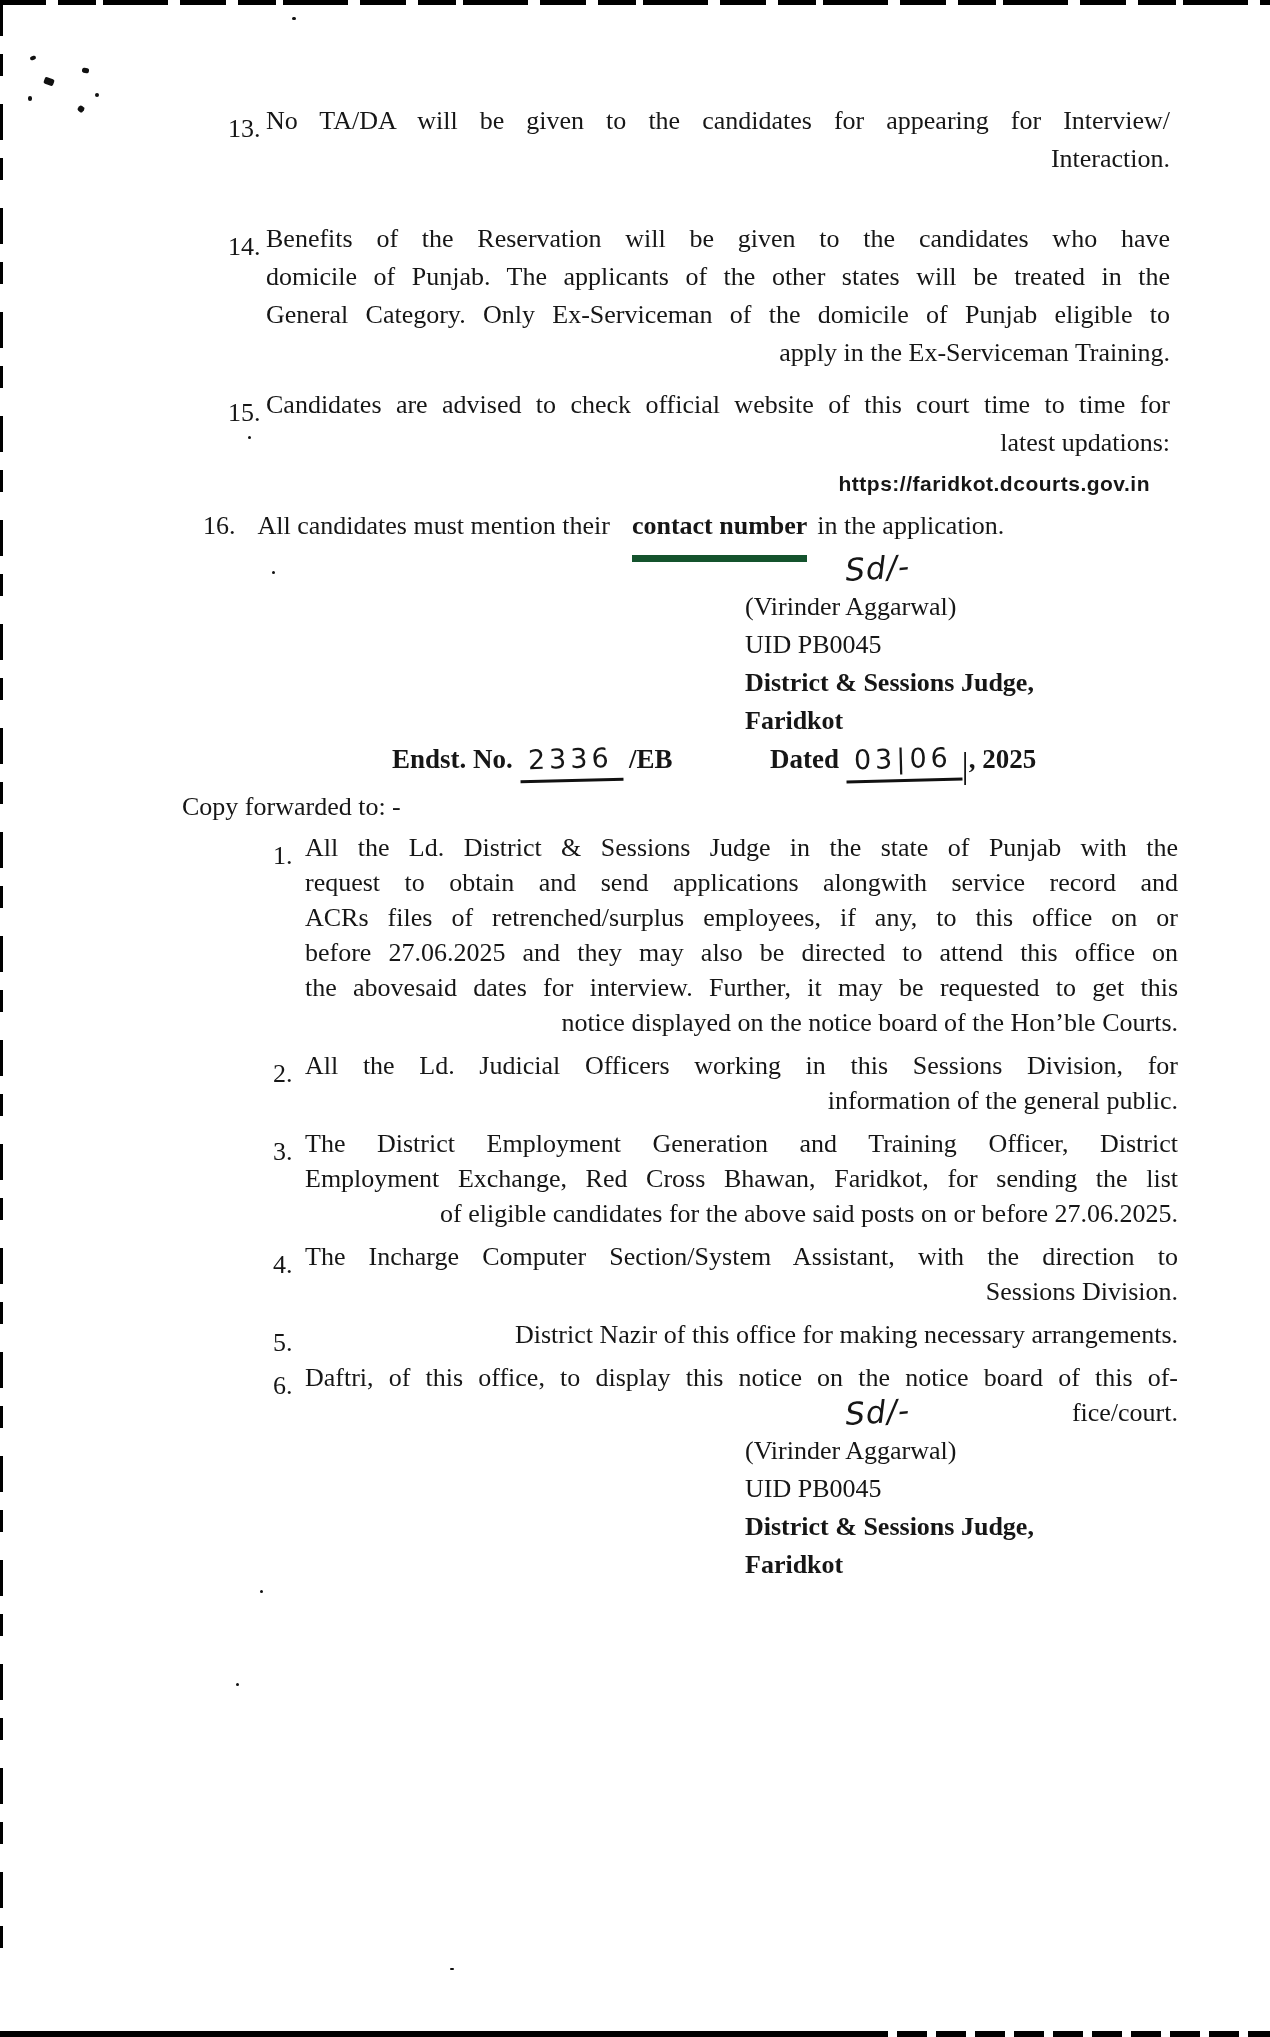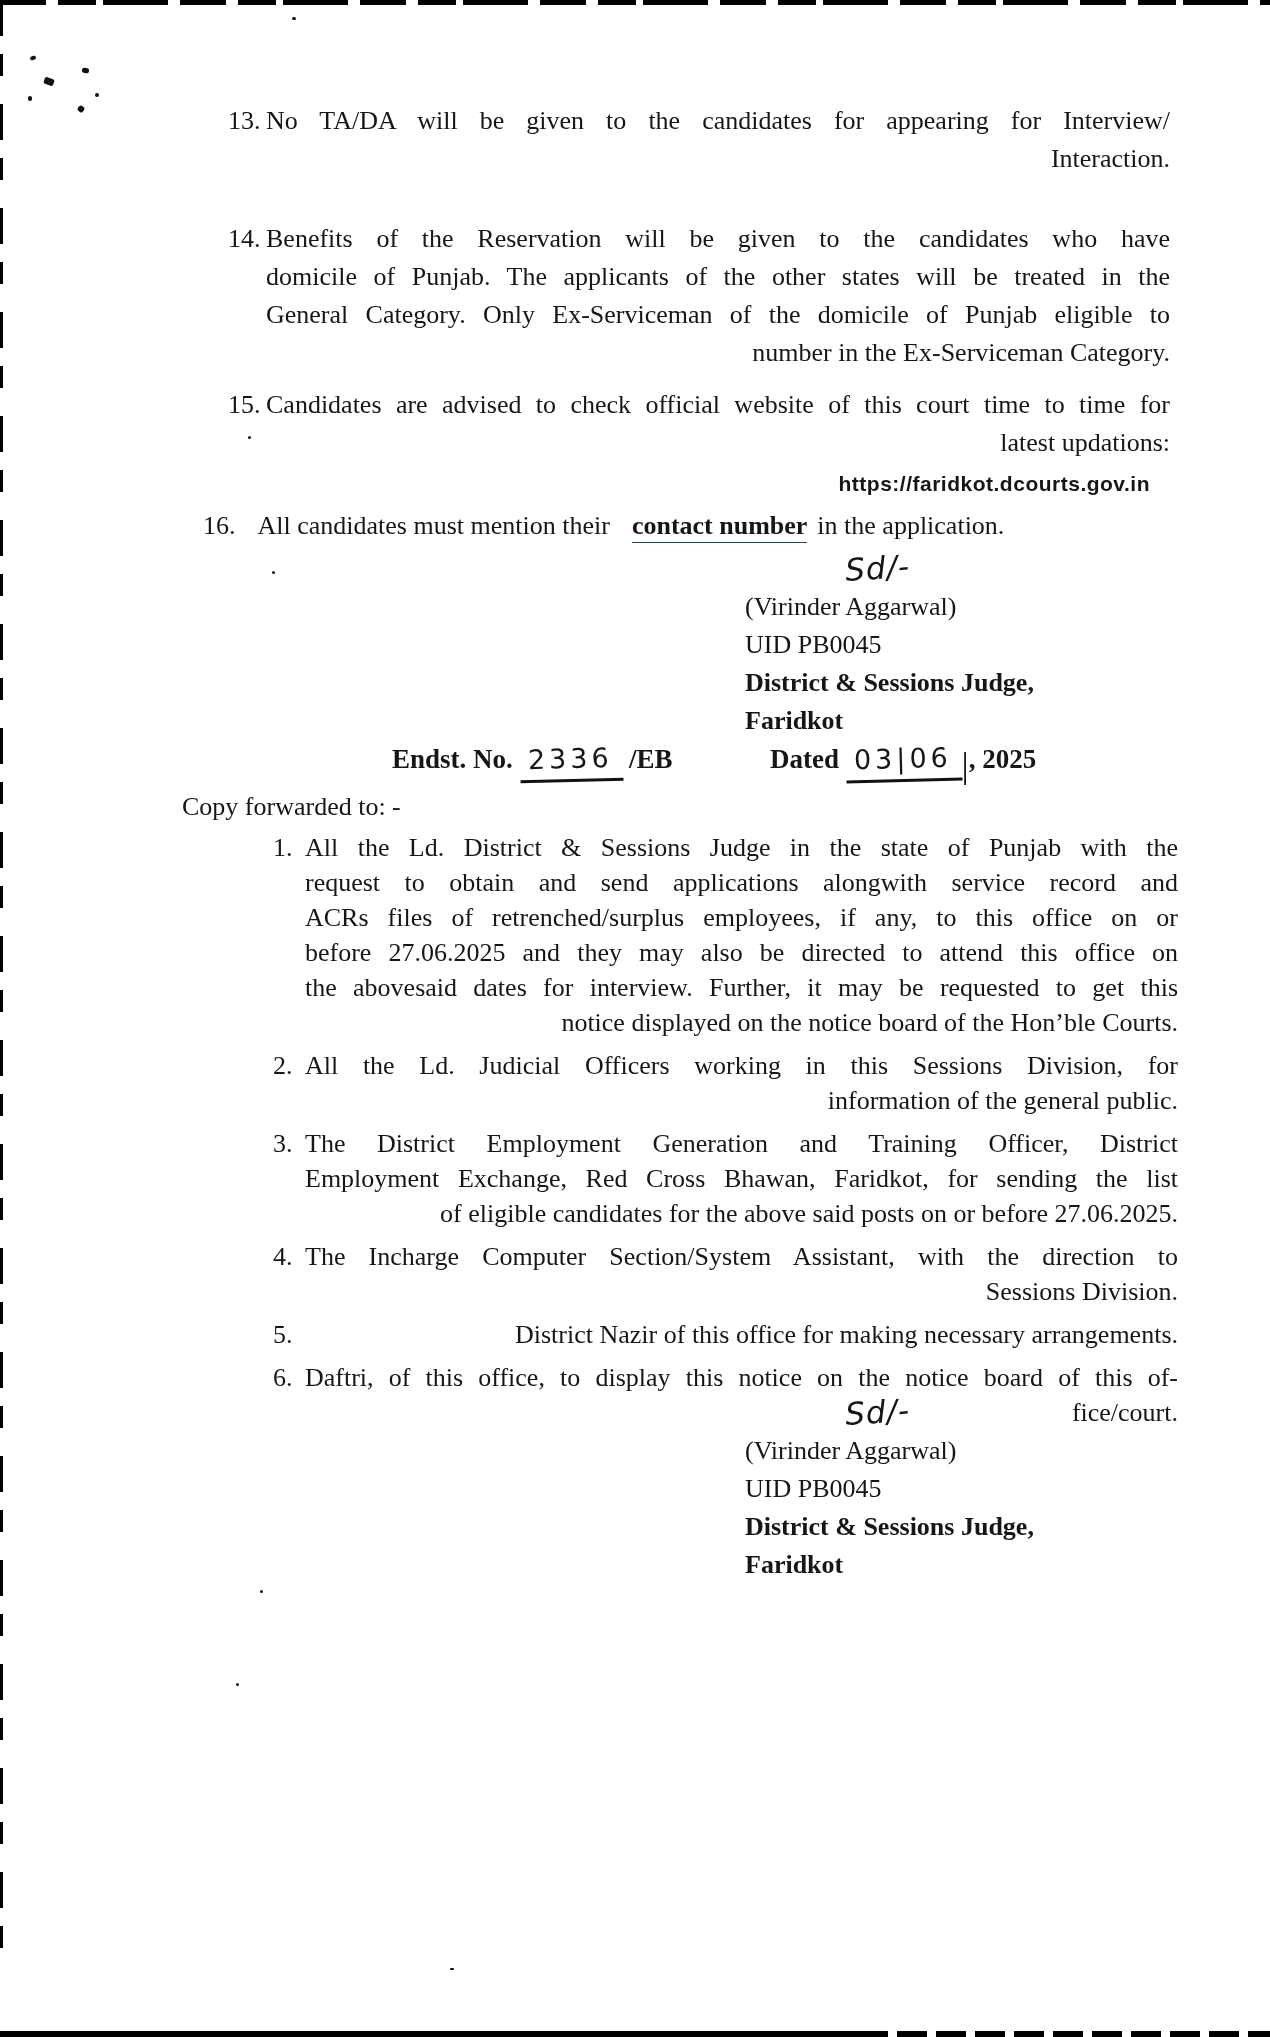--- a/index.html
+++ b/index.html
@@ -27,35 +27,35 @@
     position:absolute;top:0;left:0;width:3px;height:1970px;
     background:repeating-linear-gradient(180deg,#000 0 36px,transparent 36px 54px,#000 54px 76px,transparent 76px 104px);
   }
   .speck{position:absolute;background:#111;border-radius:2px;}
   
   .content{
     position:absolute;left:228px;top:0;width:942px;
     font-size:26px;line-height:38px;
   }
   .para{position:relative;padding-left:38px;}
-  .marker{position:absolute;left:0;top:0;text-align:center;}
+  .marker{position:absolute;left:0;top:8px;text-align:center;}
   .jl{text-align:justify;text-align-last:justify;}
   .nl{text-align:right;}
   #p13{margin-top:102px;margin-bottom:42px;}
   #p14{margin-bottom:14px;}
   #p15{margin-bottom:0;}
   .url-line{
     height:44px;line-height:44px;text-align:right;
     font-family:"Liberation Sans","DejaVu Sans",sans-serif;
     font-size:21px;font-weight:bold;letter-spacing:.5px;
     transform:translateX(-20px);
   }
   #p16{margin-left:-37px;height:40px;line-height:40px;white-space:nowrap;}
   #p16 .sp{margin-right:10px;margin-left:12px;}
-  .emph{font-weight:bold;border-bottom:1px solid #14532d;padding-bottom:2px;}
+  .emph{font-weight:bold;border-bottom:7px solid #14532d;padding-bottom:15px;}
   
   .sig{margin-left:517px;}
   .sig .sd{
     height:42px;line-height:42px;margin-left:100px;
     font-family:"DejaVu Sans",sans-serif;font-style:italic;
     font-size:31px;letter-spacing:1px;transform:rotate(-4deg);width:90px;
   }
   .sig .sline{height:38px;line-height:38px;}
   .sig .bold{font-weight:bold;}
   
@@ -104,21 +104,21 @@
       <span class="marker">13.</span>
       <div class="jl">No TA/DA will be given to the candidates for appearing for Interview/</div>
       <div class="nl">Interaction.</div>
     </div>
 
     <div class="para" id="p14">
       <span class="marker">14.</span>
       <div class="jl">Benefits of the Reservation will be given to the candidates who have</div>
       <div class="jl">domicile of Punjab. The applicants of the other states will be treated in the</div>
       <div class="jl">General Category. Only Ex-Serviceman of the domicile of Punjab eligible to</div>
-      <div class="nl">number in the Ex-Serviceman Category.</div>
+      <div class="nl">apply in the Ex-Serviceman Training.</div>
     </div>
 
     <div class="para" id="p15">
       <span class="marker">15.</span>
       <div class="jl">Candidates are advised to check official website of this court time to time for</div>
       <div class="nl">latest updations:</div>
     </div>
 
     <div class="url-line">https://faridkot.dcourts.gov.in</div>
 

